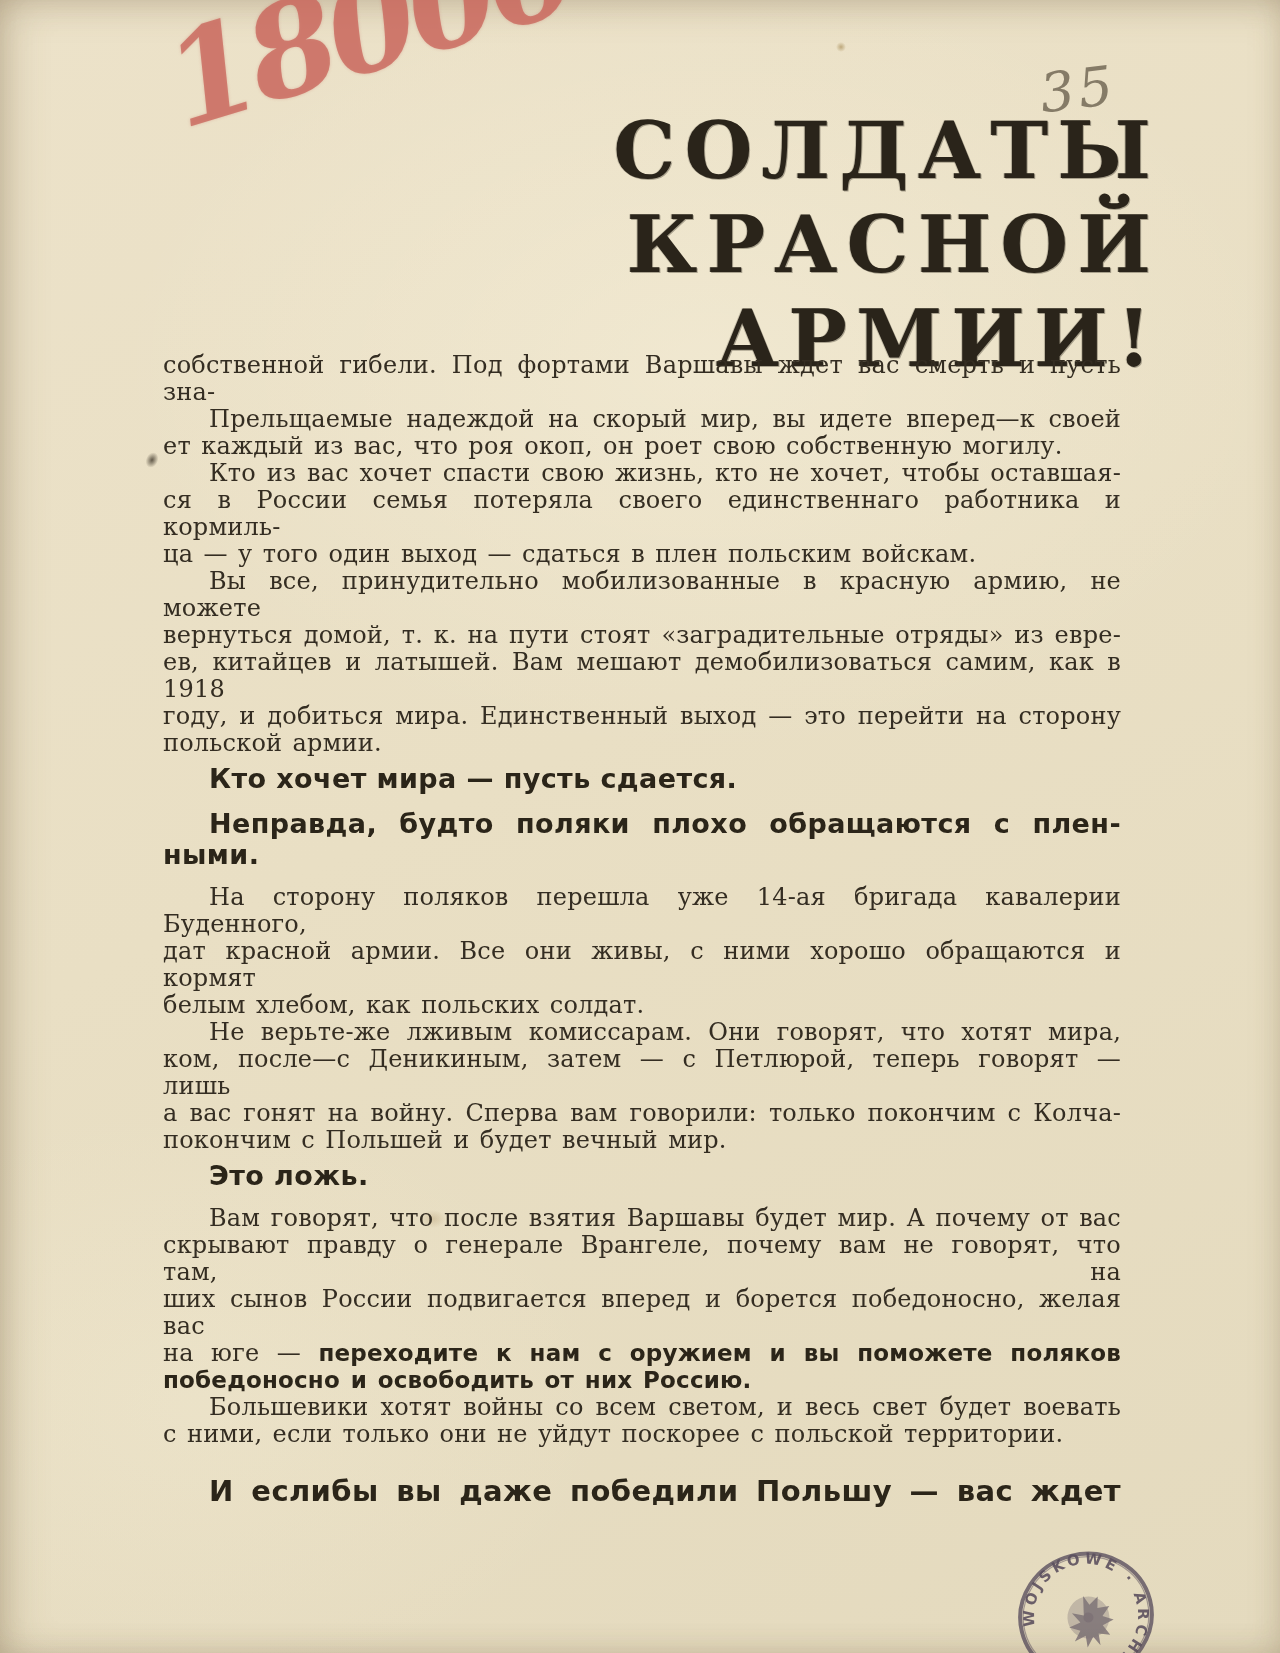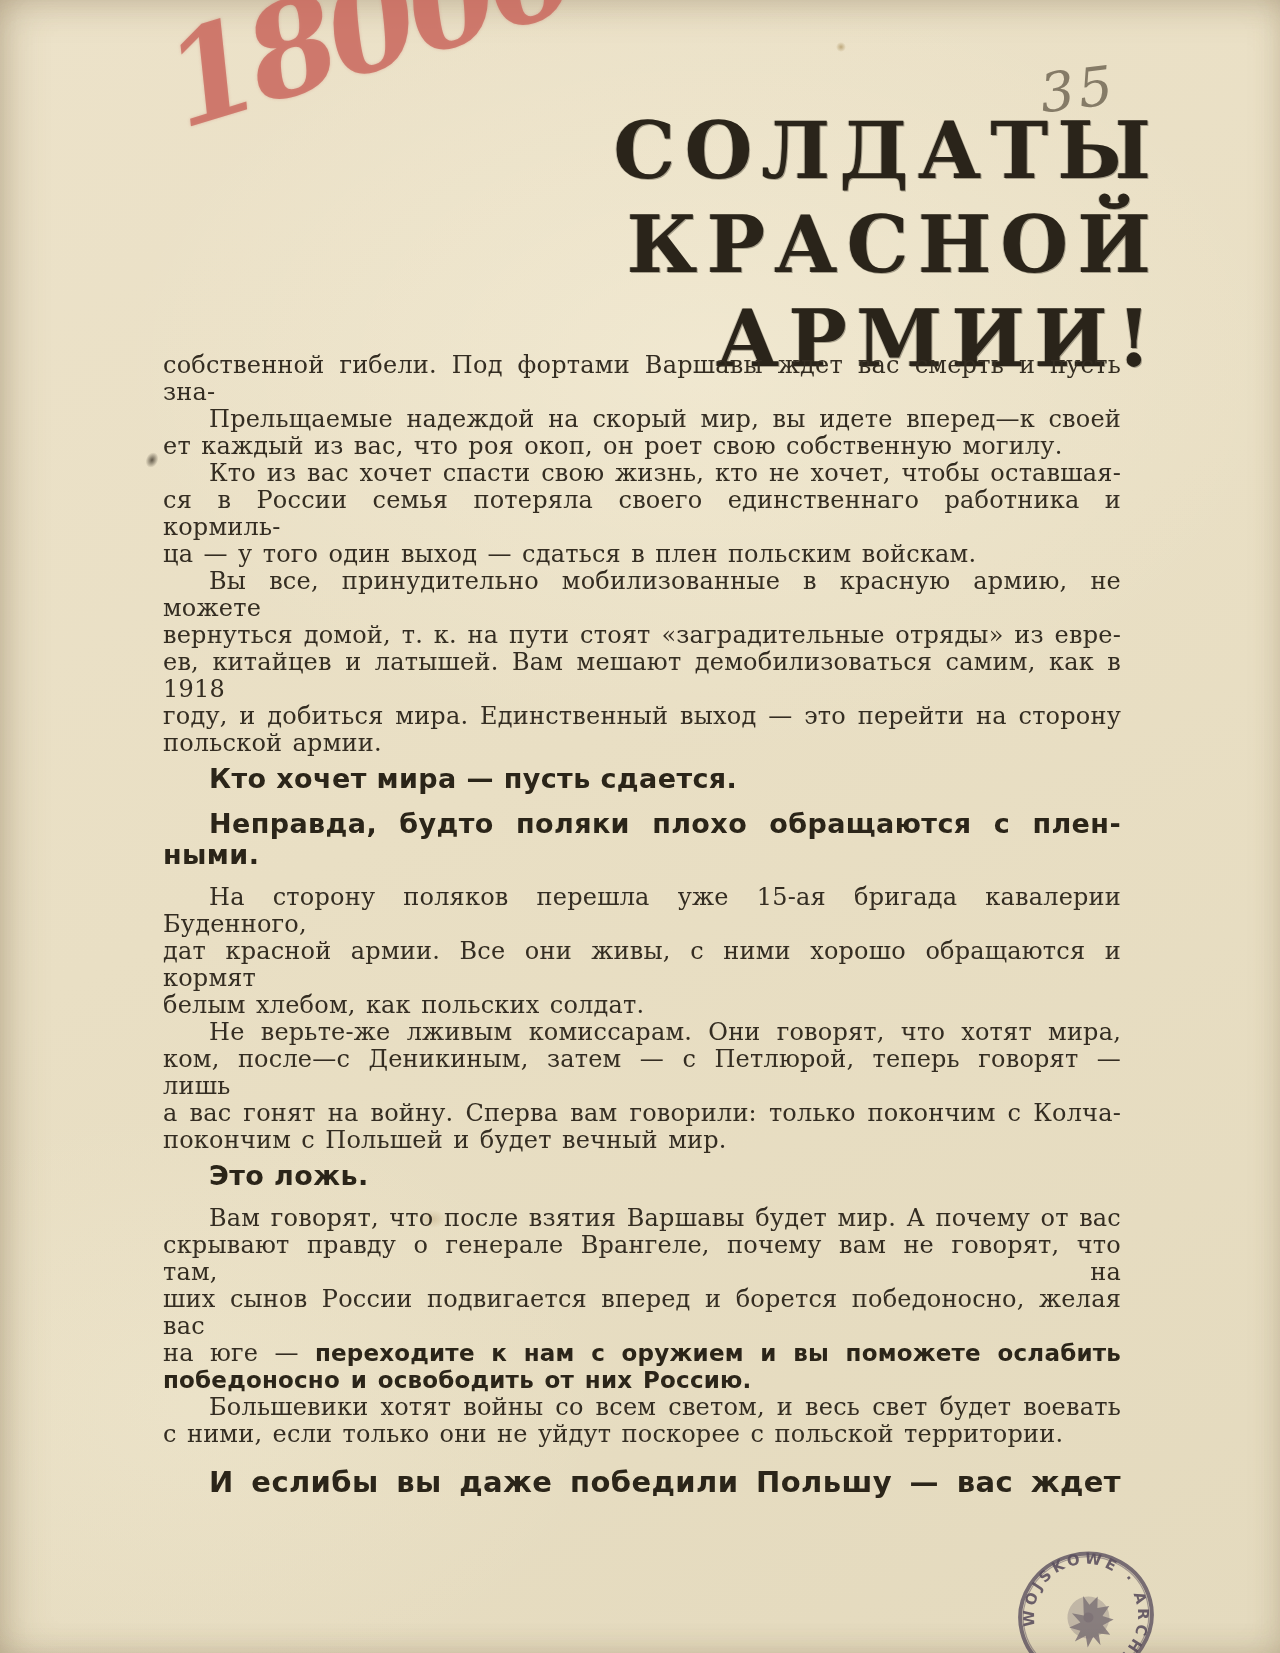--- a/index.html
+++ b/index.html
@@ -52,21 +52,21 @@
   }
   
   .text-col{position:absolute;left:163px;top:352px;width:958px;color:#342d22;}
   .block{margin:0;}
   .block .line{text-align:justify;text-align-last:justify;}
   .block .line.last{text-align-last:auto;}
   .block .line.indent{text-indent:46px;}
   .block.body{font-family:"DejaVu Serif","Liberation Serif",serif;font-size:24px;line-height:27px;letter-spacing:.2px;word-spacing:2.5px;}
   .block.body .b{font-family:"DejaVu Sans","Liberation Sans",sans-serif;font-weight:bold;font-size:23px;color:#2b2519;}
   .block.subhead{font-family:"DejaVu Sans","Liberation Sans",sans-serif;font-weight:bold;font-size:27px;line-height:31px;color:#2b2519;margin:6px 0 14px;letter-spacing:.4px;}
-  .block.emphasis{font-family:"DejaVu Sans","Liberation Sans",sans-serif;font-weight:bold;font-size:29px;line-height:34px;color:#2b2519;margin:17px 0 10px;letter-spacing:.4px;word-spacing:3px;}
+  .block.emphasis{font-family:"DejaVu Sans","Liberation Sans",sans-serif;font-weight:bold;font-size:29px;line-height:34px;color:#2b2519;margin:26px 0 10px;letter-spacing:.4px;word-spacing:3px;}
   
   .stamp{
     position:absolute;left:1004px;top:1534px;width:164px;height:164px;
     color:#4a3e52;opacity:.88;
     transform:rotate(-14deg);
   }
   .stamp svg{display:block;}
   .stamp text{font-family:"DejaVu Sans","Liberation Sans",sans-serif;font-weight:bold;}
 </style>
 </head>
@@ -106,38 +106,38 @@
         <div class="line last">польской армии.</div>
       </div>
       <div class="block subhead">
         <div class="line last indent">Кто хочет мира — пусть сдается.</div>
       </div>
       <div class="block subhead">
         <div class="line indent">Неправда, будто поляки плохо обращаются с плен-</div>
         <div class="line last">ными.</div>
       </div>
       <div class="block body">
-        <div class="line indent">На сторону поляков перешла уже 15-ая бригада кавалерии Буденного,</div>
+        <div class="line indent">На сторону поляков перешла уже 14-ая бригада кавалерии Буденного,</div>
         <div class="line">дат красной армии.  Все они живы, с ними хорошо обращаются и кормят</div>
         <div class="line last">белым хлебом, как польских солдат.</div>
       </div>
       <div class="block body">
         <div class="line indent">Не верьте-же лживым комиссарам.  Они говорят, что хотят мира,</div>
         <div class="line">ком, после—с Деникиным, затем — с Петлюрой, теперь  говорят — лишь</div>
         <div class="line">а вас гонят на войну.  Сперва вам говорили:  только покончим с Колча-</div>
         <div class="line last">покончим с Польшей и будет вечный мир.</div>
       </div>
       <div class="block subhead">
         <div class="line last indent">Это ложь.</div>
       </div>
       <div class="block body">
         <div class="line indent">Вам говорят, что после взятия Варшавы будет мир.  А почему от вас</div>
         <div class="line">скрывают правду о генерале Врангеле, почему вам не говорят, что там, на</div>
         <div class="line">ших сынов России подвигается вперед и борется победоносно,  желая вас</div>
-        <div class="line"><span>на юге — </span><span class="b">переходите к нам с оружием и вы поможете ослабить</span></div>
+        <div class="line"><span>на юге — </span><span class="b">переходите к нам с оружием и вы поможете поляков</span></div>
         <div class="line last"><span class="b">победоносно и освободить от них Россию.</span></div>
       </div>
       <div class="block body">
         <div class="line indent">Большевики хотят войны со всем светом, и весь свет  будет  воевать</div>
         <div class="line last">с ними, если только они не уйдут поскорее с польской территории.</div>
       </div>
       <div class="block emphasis">
         <div class="line indent">И еслибы вы даже победили Польшу — вас ждет</div>
       </div>
     </div>

